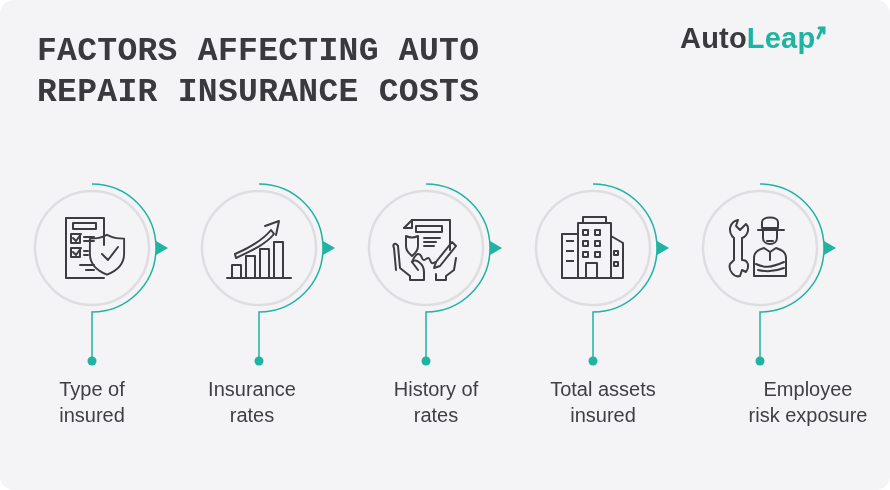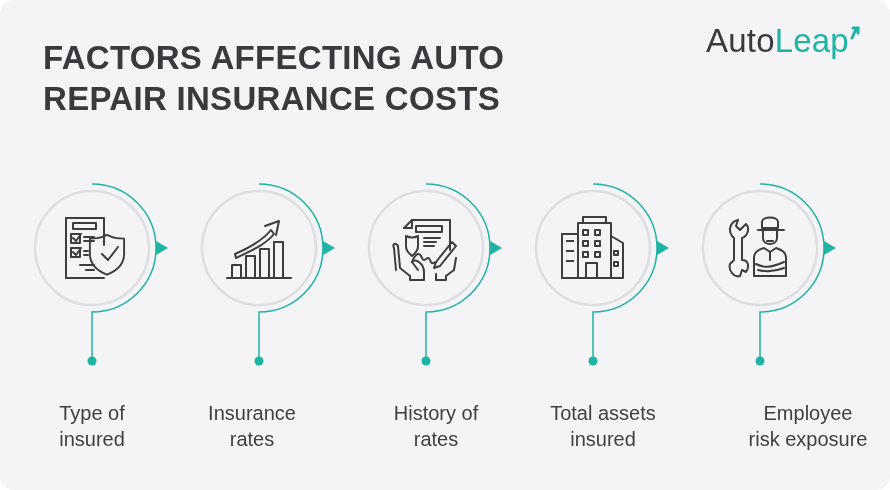--- a/index.html
+++ b/index.html
@@ -3,34 +3,34 @@
 <meta charset="utf-8">
 <style>
   html, body { margin:0; padding:0; }
   body { width:890px; height:490px; background:#ffffff; overflow:hidden; }
   .canvas {
     position:relative; width:890px; height:490px;
     background:#f4f3f6; border-radius:14px; overflow:hidden;
     font-family:"Liberation Sans", "DejaVu Sans", sans-serif;
   }
   .title {
-    position:absolute; left:37px; top:31px; margin:6px;
+    position:absolute; left:37px; top:31px; margin:0;
     font-size:33px; line-height:41px; font-weight:700; color:#3a393d;
-    letter-spacing:0.3px; width:600px;
+    letter-spacing:0.3px; width:600px;font-family:Liberation Mono, monospace;
   }
   .logo {
-    position:absolute; left:706px; top:22px; font-size:33px; font-weight:400;
+    position:absolute; left:680px; top:22px; font-size:29px; font-weight:700;
     letter-spacing:0.2px;
   }
   .logo .auto { color:#3a393d; }
   .logo .leap { color:#1fb4a2; }
   .diagram { position:absolute; left:0; top:0; width:890px; height:490px; }
   .label {
     position:absolute; top:376px; width:160px; text-align:center;
-    font-size:20px; line-height:26px; color:#3f3e42;margin-top:24px;
+    font-size:20px; line-height:26px; color:#3f3e42;
   }
 </style>
 </head>
 <body>
 
 <div class="canvas">
   <h1 class="title">
     <span>FACTORS AFFECTING AUTO</span><br>
     <span>REPAIR INSURANCE COSTS</span>
   </h1>

